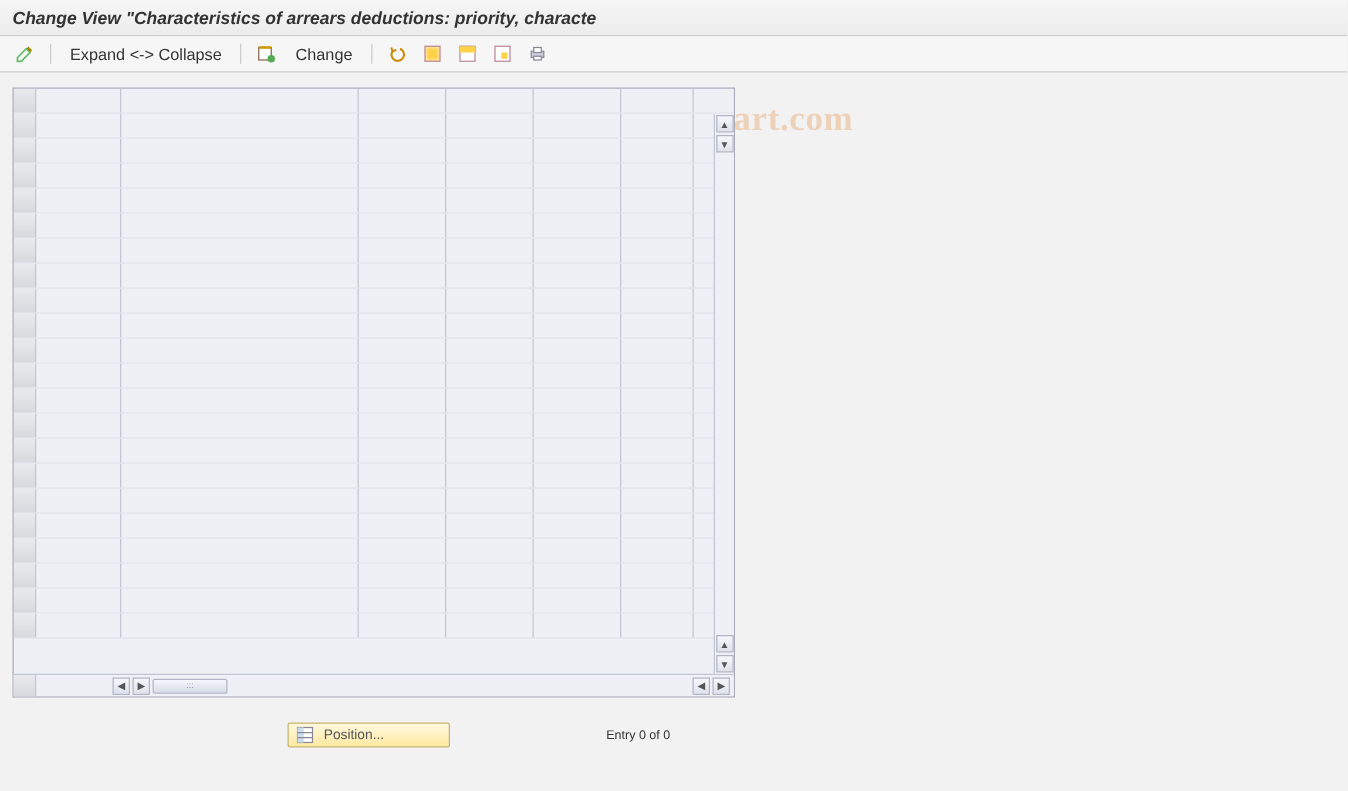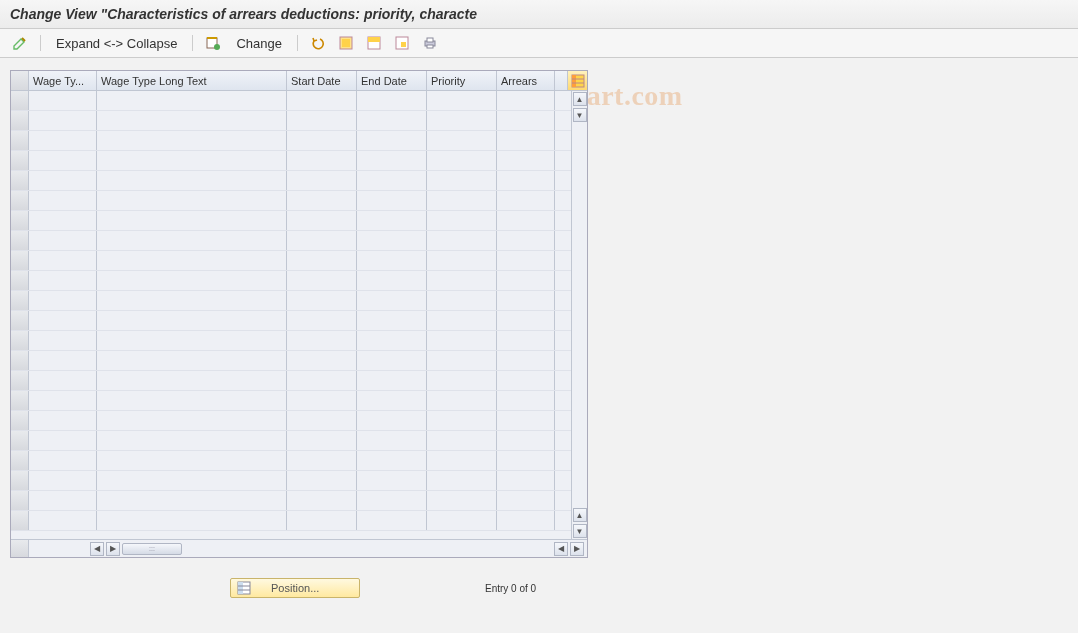--- a/index.html
+++ b/index.html
@@ -204,21 +204,21 @@
     display: inline-flex;
     align-items: center;
     height: 20px;
     min-width:130px;
     padding: 0 20px 0 6px;
     background: linear-gradient(#fff9e0, #ffe9a0);
     border: 1px solid #c9b46b;
     border-radius: 2px;
     color: #555;
     cursor: pointer;
-    gap: 20px;
+    gap: 8px;
   }
   .position-btn .picon {
     width: 14px; height: 14px;
     display:inline-flex;
   }
   .entry-text {
     font-size: 10px;
     color: #333;
     padding-left: 35px;
   }
@@ -281,37 +281,20 @@
           <rect x="5" y="10" width="6" height="3" fill="#fff" stroke="#889"></rect>
         </svg>
     </span>
   </div>
 
   <div class="content">
     <div class="watermark">www.TutorialKart.com</div>
 
     <div class="table-wrap">
 
-      <div class="grid-header">
-        <div class="hsel"></div>
-        <div class="hcell col-wtype">Wage Ty...</div>
-        <div class="hcell col-long">Wage Type Long Text</div>
-        <div class="hcell col-start">Start Date</div>
-        <div class="hcell col-end">End Date</div>
-        <div class="hcell col-prio">Priority</div>
-        <div class="hcell col-arr">Arrears</div>
-        <div class="config-btn">
-          <svg width="14" height="14" viewBox="0 0 14 14">
-              <rect x="1" y="1" width="12" height="12" fill="#ffd54a" stroke="#b88"></rect>
-              <rect x="1" y="1" width="4" height="12" fill="#ff9f3a"></rect>
-              <line x1="1" y1="5" x2="13" y2="5" stroke="#b88"></line>
-              <line x1="1" y1="9" x2="13" y2="9" stroke="#b88"></line>
-            </svg>
-        </div>
-      </div>
 
       <div class="grid-body" id="grid-body">
           <div class="grid-row">
             <div class="sel"></div>
             <div class="cell col-wtype"></div>
             <div class="cell col-long"></div>
             <div class="cell col-start"></div>
             <div class="cell col-end"></div>
             <div class="cell col-prio"></div>
             <div class="cell col-arr"></div>

